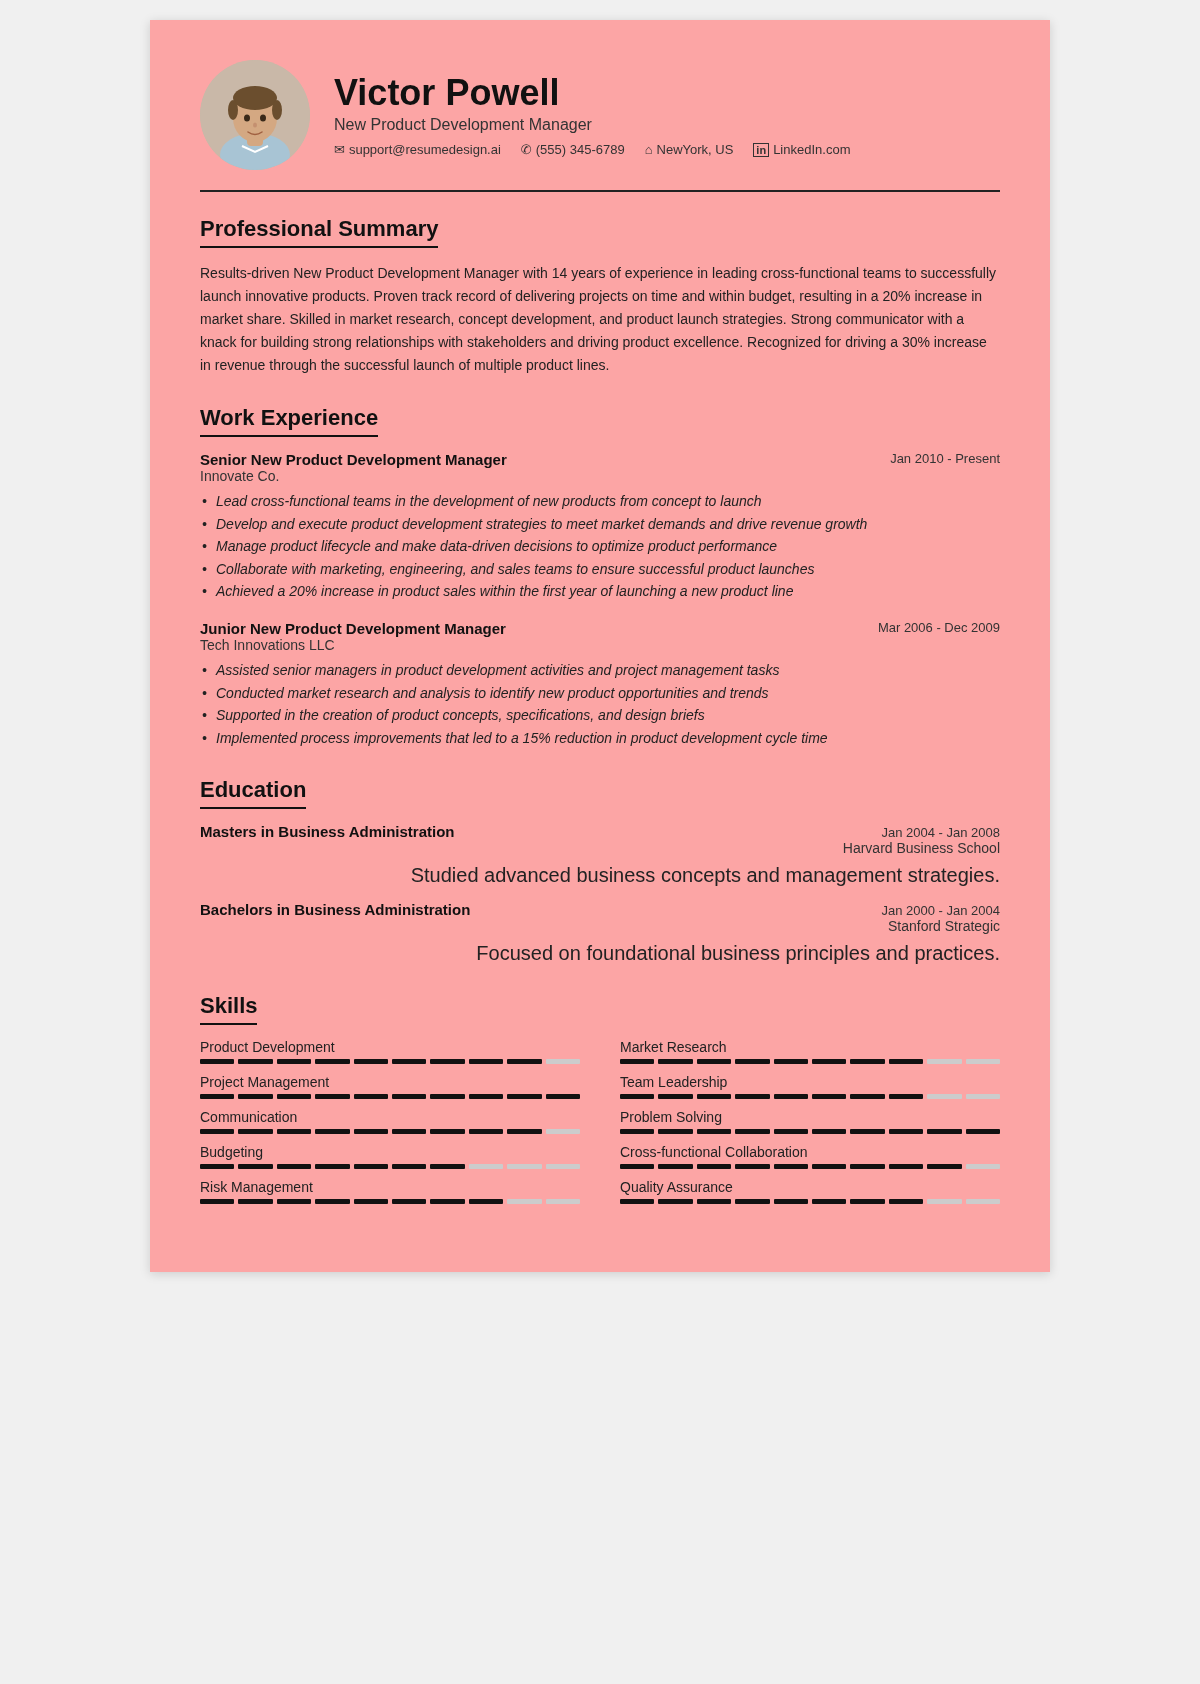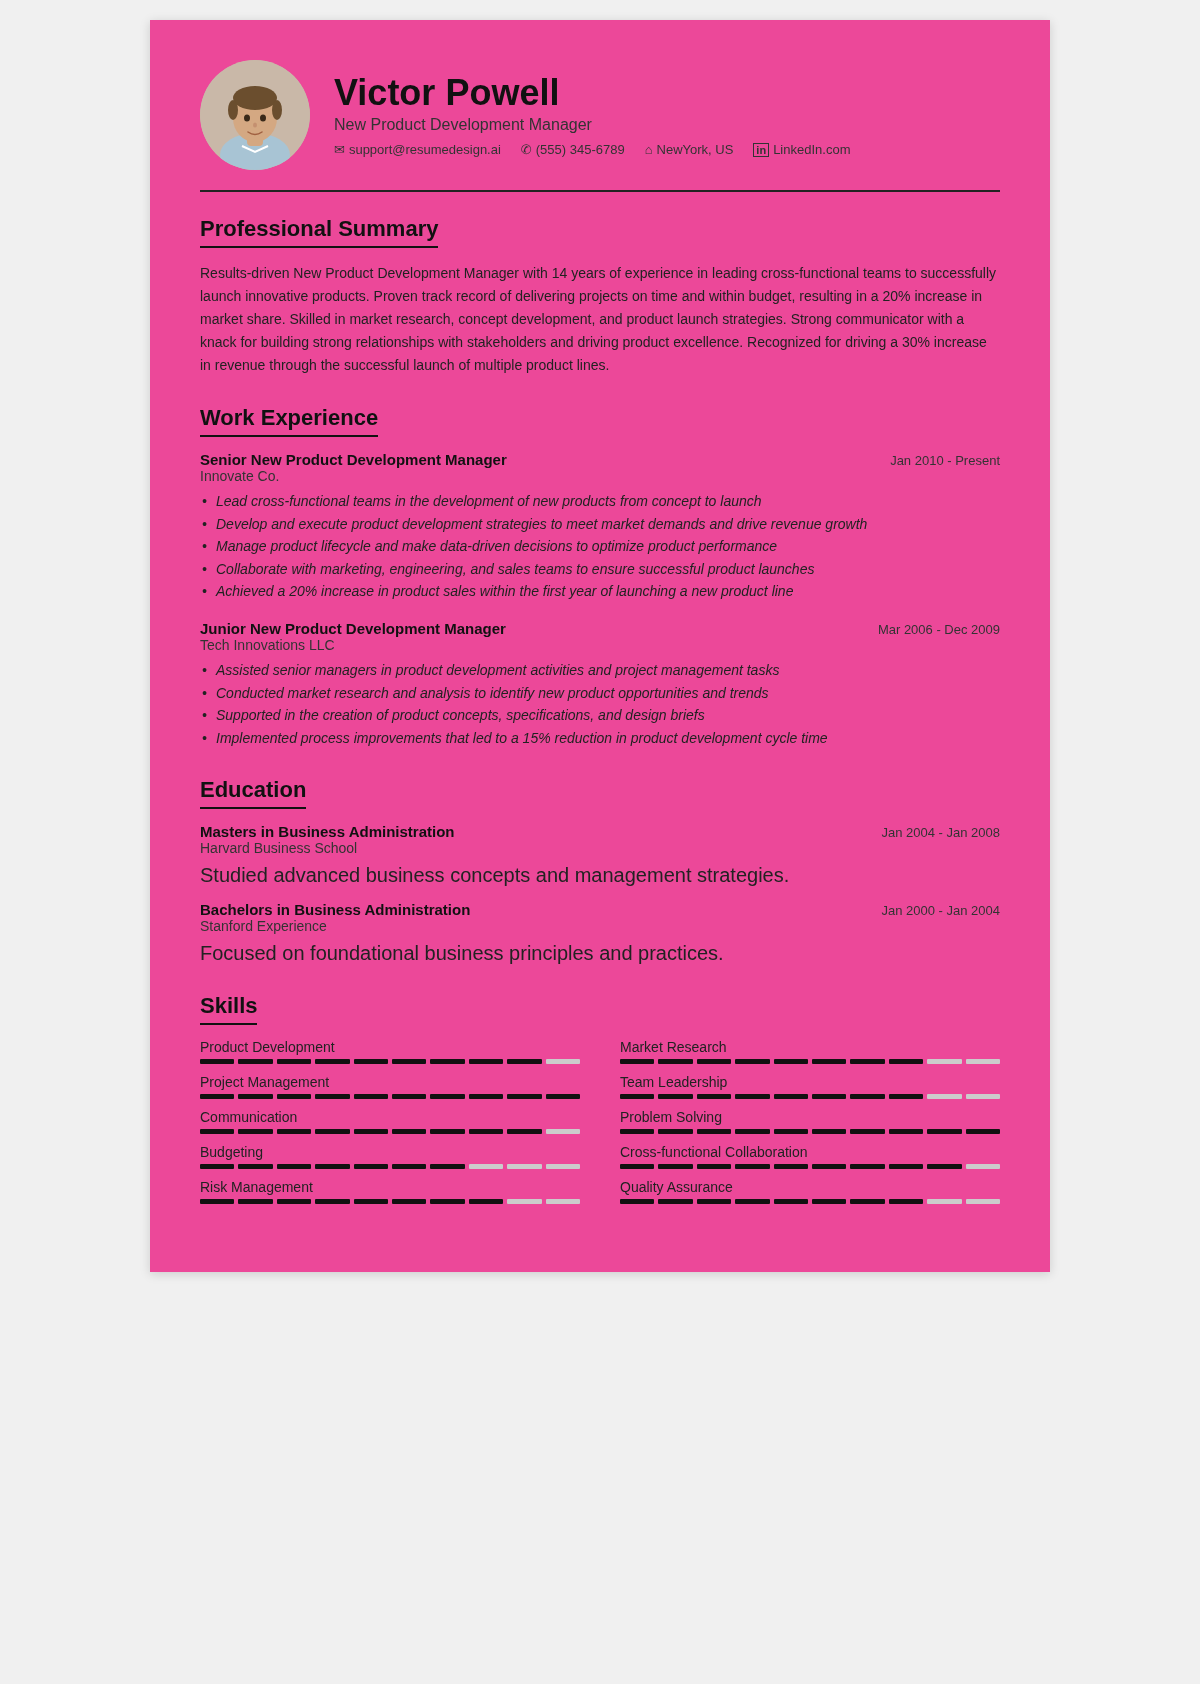--- a/index.html
+++ b/index.html
@@ -4,21 +4,21 @@
   <style>
     * { margin: 0; padding: 0; box-sizing: border-box; }
     body {
       font-family: Arial, sans-serif;
       background: #f0f0f0;
       display: flex;
       justify-content: center;
       padding: 20px;
     }
     .resume {
-      background: #ec4899;
+      background: #fca5a5;
       width: 900px;
       padding: 40px 50px;
       box-shadow: 0 2px 10px rgba(0,0,0,0.15);
     }
     
     .header {
       display: flex;
       align-items: center;
       gap: 24px;
       margin-bottom: 20px;
@@ -82,21 +82,21 @@
     .section-body {
       font-size: 14px;
       color: #222;
       line-height: 1.65;
     }
     
     .job { margin-bottom: 18px; }
     .job-header {
       display: flex;
       justify-content: space-between;
-      align-items: flex-end;
+      align-items: flex-start;
     }
     .job-title {
       font-weight: 700;
       font-size: 15px;
       color: #111;
     }
     .job-date {
       font-size: 13px;
       color: #333;
       white-space: nowrap;
@@ -117,21 +117,21 @@
       font-size: 14px;
       color: #222;
       line-height: 1.6;
     }
     .job-bullets li::before {
       content: "•";
       position: absolute;
       left: 2px;
     }
     
-    .edu-item { margin-bottom: 14px; }
+    .edu-item { margin-bottom: 14px; text-align: right; }
     .edu-header {
       display: flex;
       justify-content: space-between;
       align-items: baseline;
     }
     .edu-degree {
       font-weight: 700;
       font-size: 15px;
       color: #111;
     }
@@ -282,21 +282,21 @@
       </div>
       <div class="edu-school">Harvard Business School</div>
       <div class="edu-desc">Studied advanced business concepts and management strategies.</div>
     </div>
 
     <div class="edu-item">
       <div class="edu-header">
         <span class="edu-degree">Bachelors in Business Administration</span>
         <span class="edu-date">Jan 2000 - Jan 2004</span>
       </div>
-      <div class="edu-school">Stanford Experience</div>
+      <div class="edu-school">Stanford Strategic</div>
       <div class="edu-desc">Focused on foundational business principles and practices.</div>
     </div>
   </div>
 
   <div class="section">
     <div class="section-title">Skills</div>
     <div class="skills-grid" id="skills-grid">
         <div class="skill-item">
           <div class="skill-name">Product Development</div>
           <div class="skill-bar-bg">

